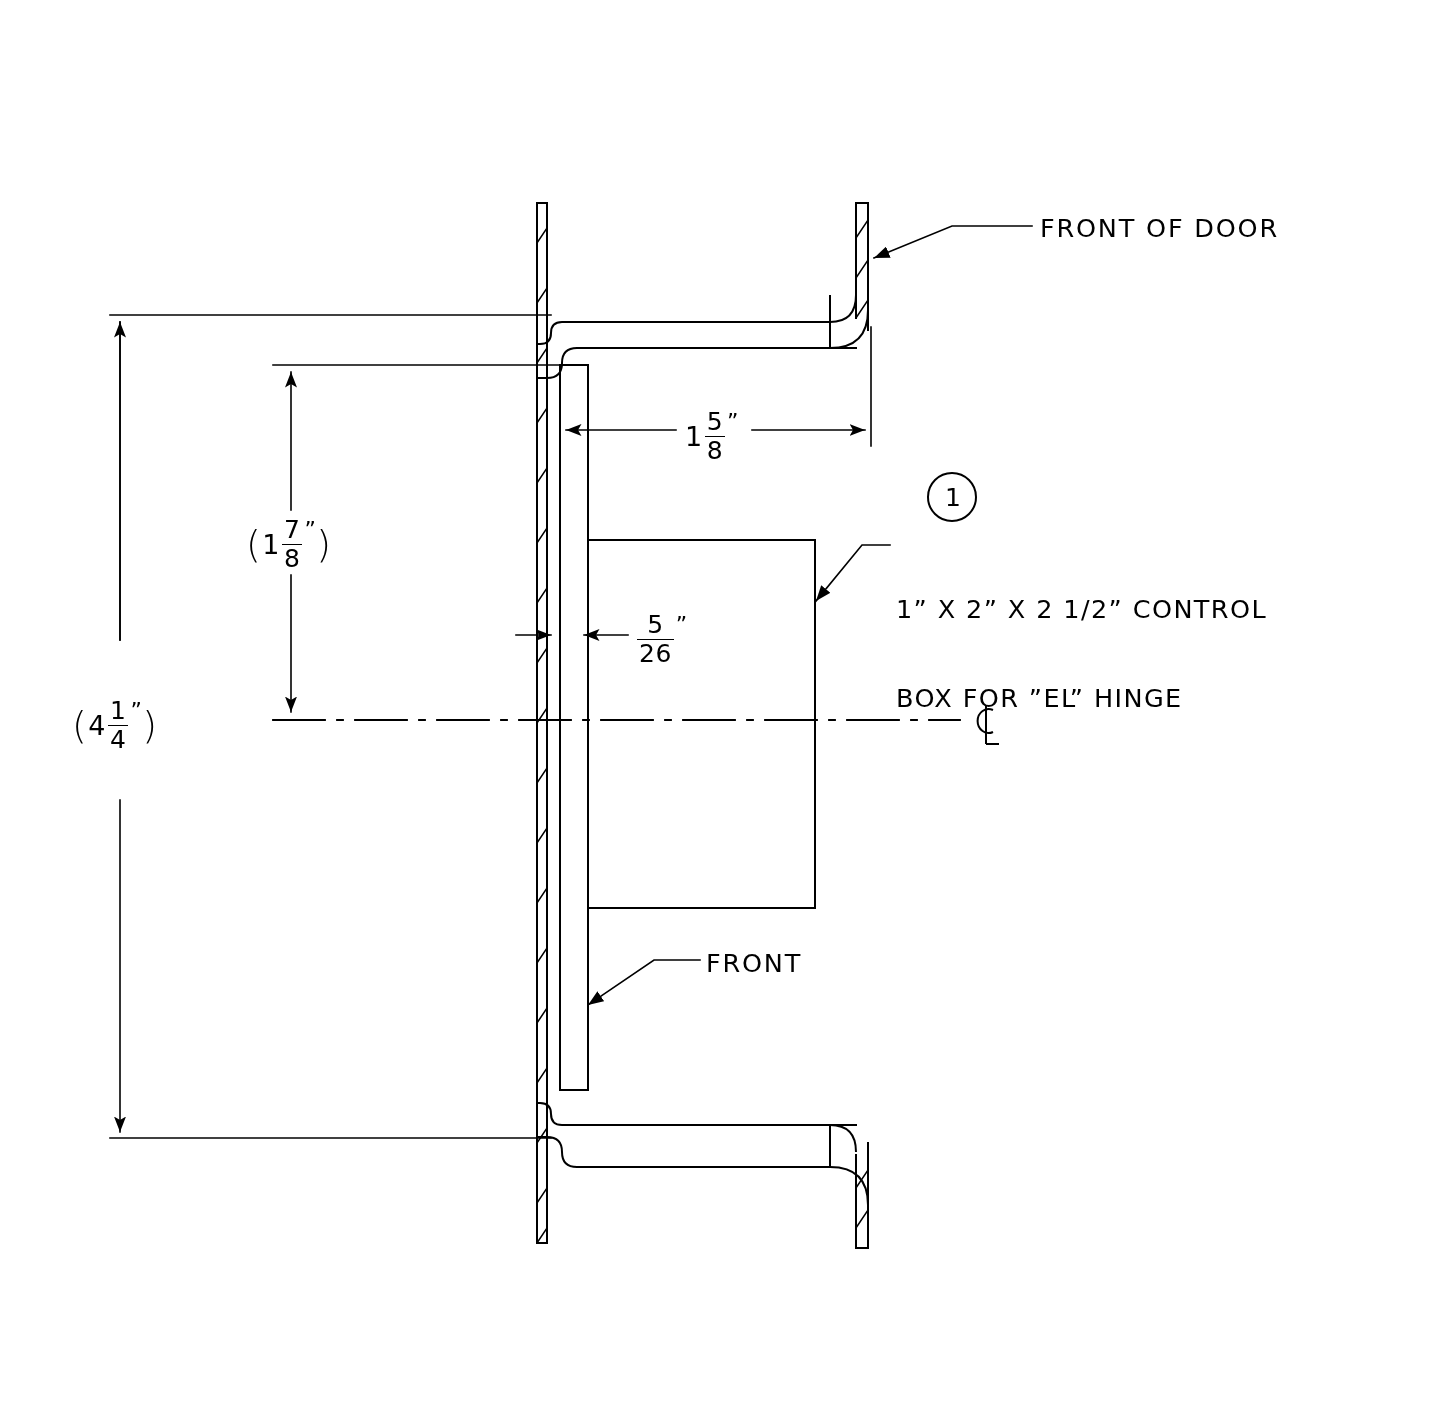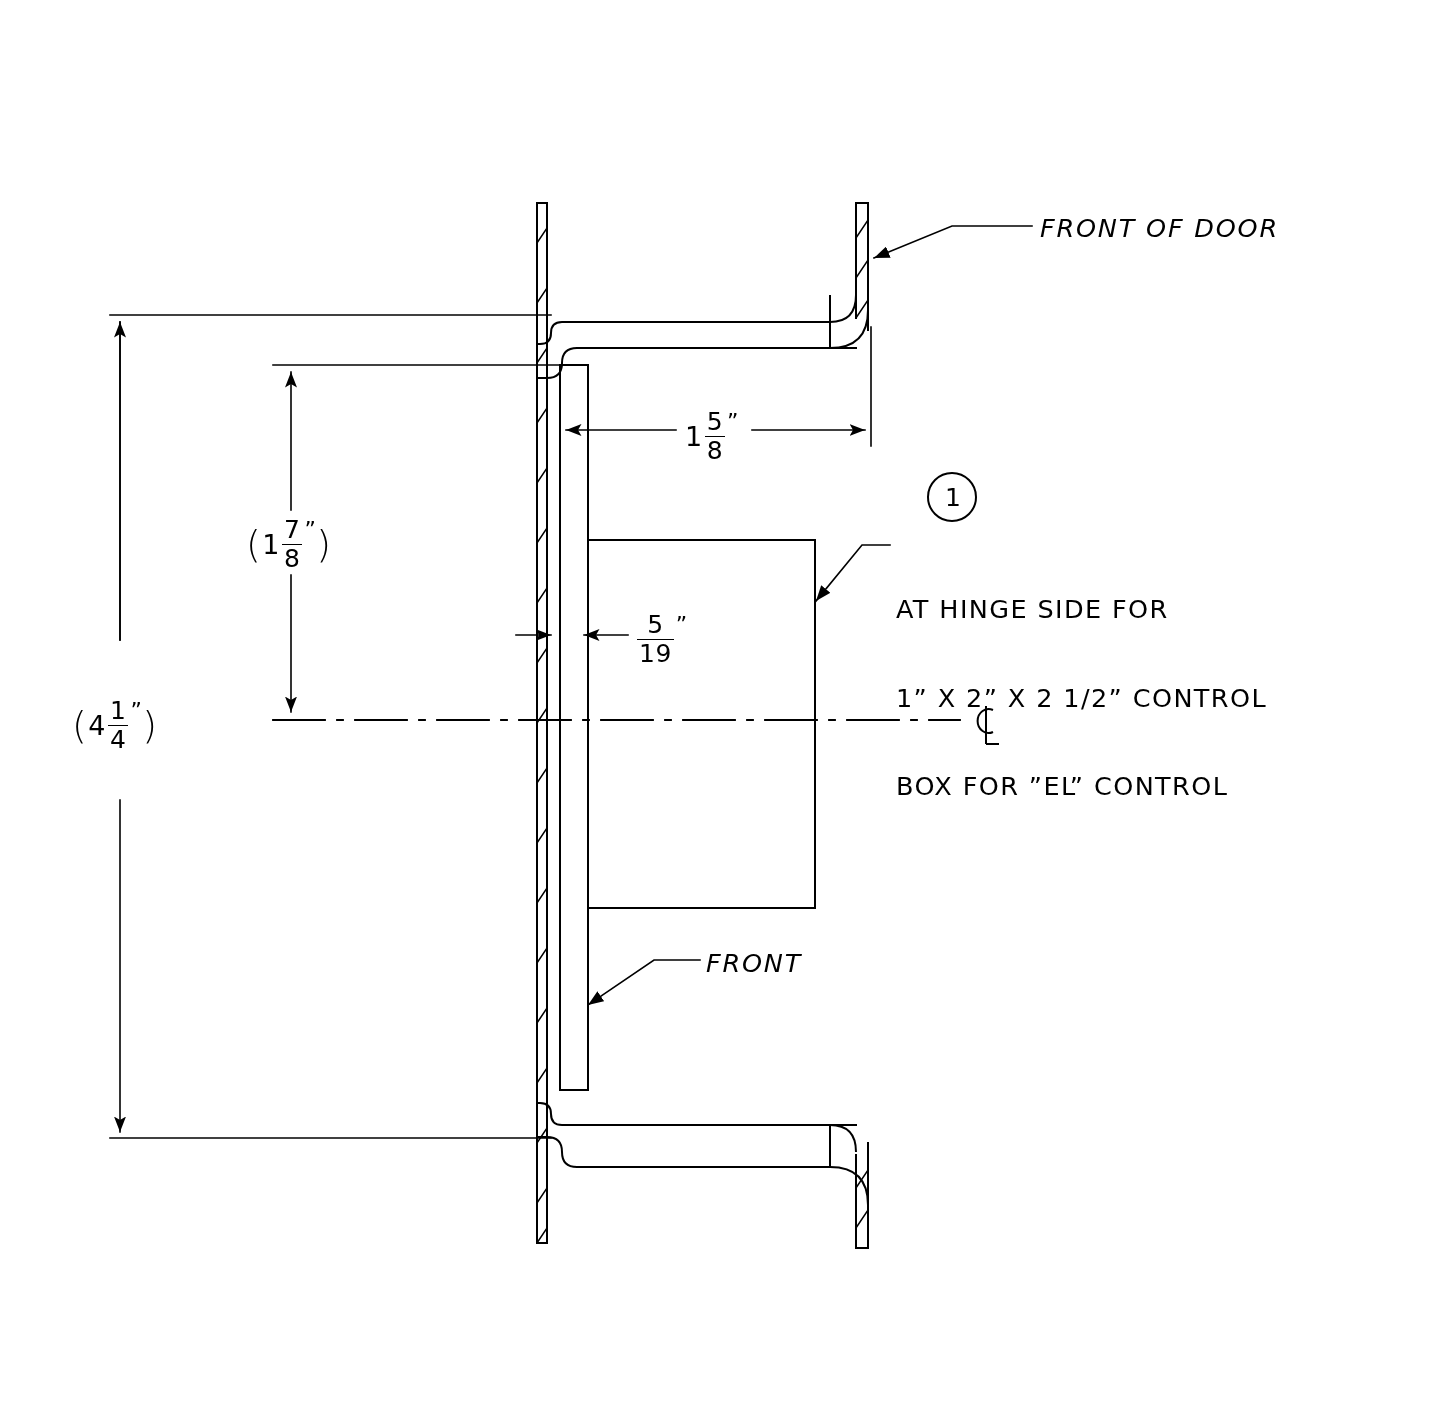--- a/index.html
+++ b/index.html
@@ -85,21 +85,20 @@
     user-select: none;
   }
   .label {
     position: absolute;
     color: #000;
     font-family: "DejaVu Sans", sans-serif;
     font-size: 25.5px;
     letter-spacing: 1.8px;
     white-space: nowrap;
     user-select: none;
-    font-style: italic;
   }
   .balloon-num {
     position: absolute;
     color: #000;
     font-family: "DejaVu Sans", sans-serif;
     font-size: 25px;
     user-select: none;
   }
   .cl-sym {
     position: absolute;
@@ -274,23 +273,22 @@
 
   <div class="cl-sym" style="left:968px; top:702px;">
     <svg width="36" height="48" viewBox="0 0 36 48">
       <path d="M25,8 A11,12 0 1 0 25,30" fill="none" stroke="#000" stroke-width="2"></path>
       <line x1="18" y1="4" x2="18" y2="42" stroke="#000" stroke-width="2"></line>
       <line x1="18" y1="42" x2="31" y2="42" stroke="#000" stroke-width="2"></line>
     </svg>
   </div>
 
   <div class="notes" style="left:896px; top:536px;">
-    <div>AT HINGE SIDE FOR</div>
     <div>1” X 2” X 2 1/2” CONTROL</div>
-    <div>BOX FOR ”EL” CONTROL</div>
+    <div>BOX FOR ”EL” HINGE</div>
   </div>
 
   <div class="dimtext" style="left:684px; top:409px;">
     <span class="dim">
       <span class="whole">1</span>
       <span class="frac">
         <span class="num">5</span>
         <span class="den">8</span>
       </span>
       <span class="inch">”</span>
@@ -320,19 +318,19 @@
       </span>
       <span class="inch">”</span>
       <span class="paren">)</span>
     </span>
   </div>
 
   <div class="dimtext" style="left:636px; top:612px;">
     <span class="dim">
       <span class="frac">
         <span class="num">5</span>
-        <span class="den">19</span>
+        <span class="den">26</span>
       </span>
       <span class="inch">”</span>
     </span>
   </div>
 
 </div>
 
 </body></html>

